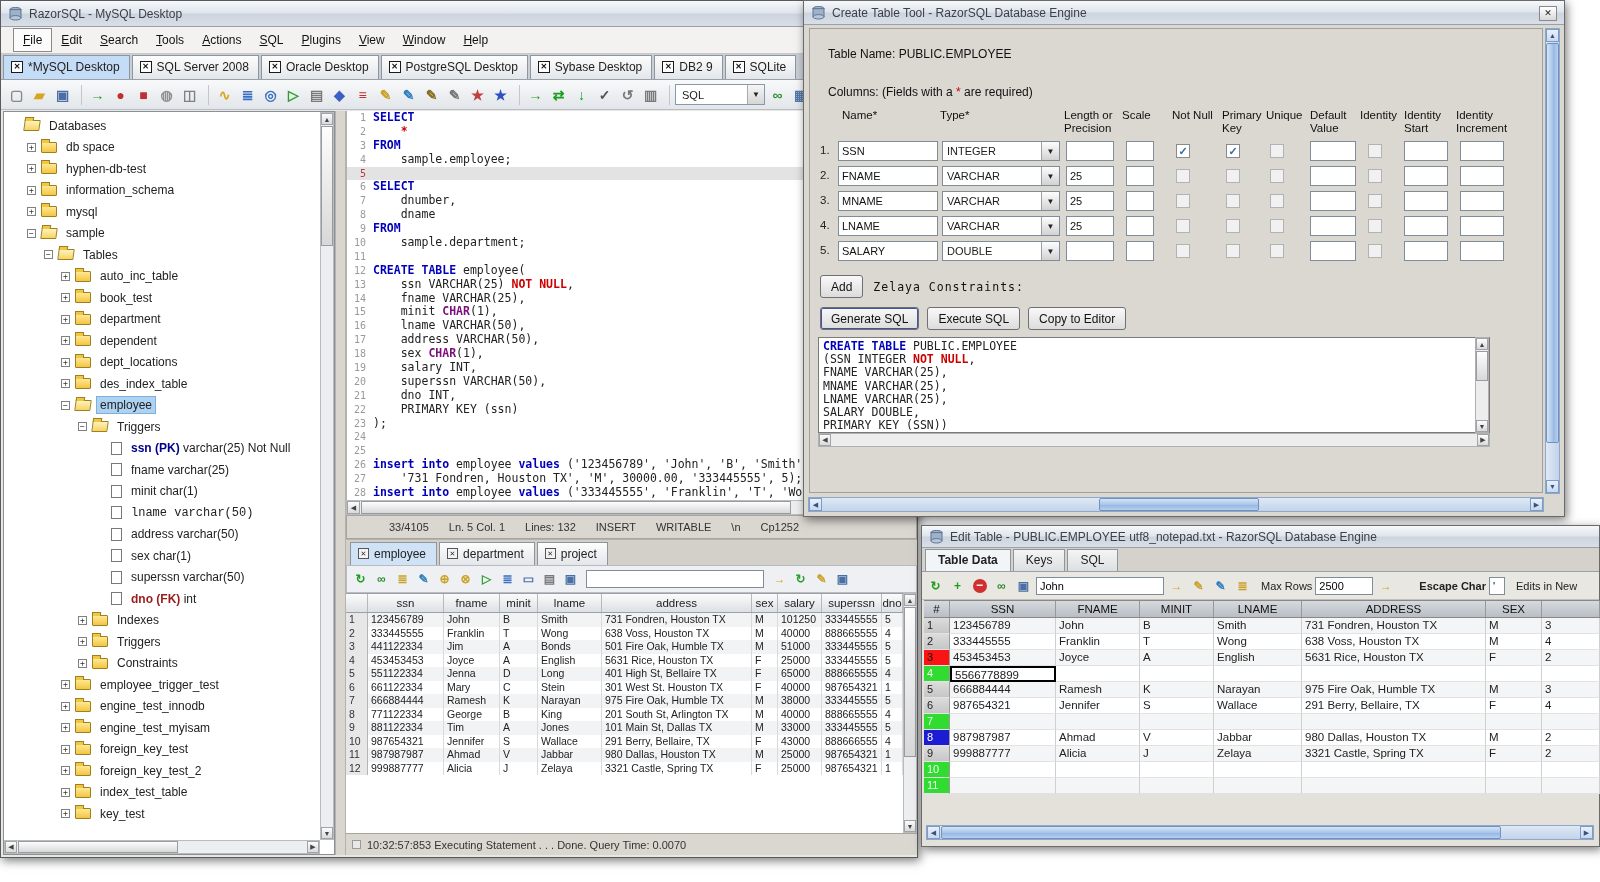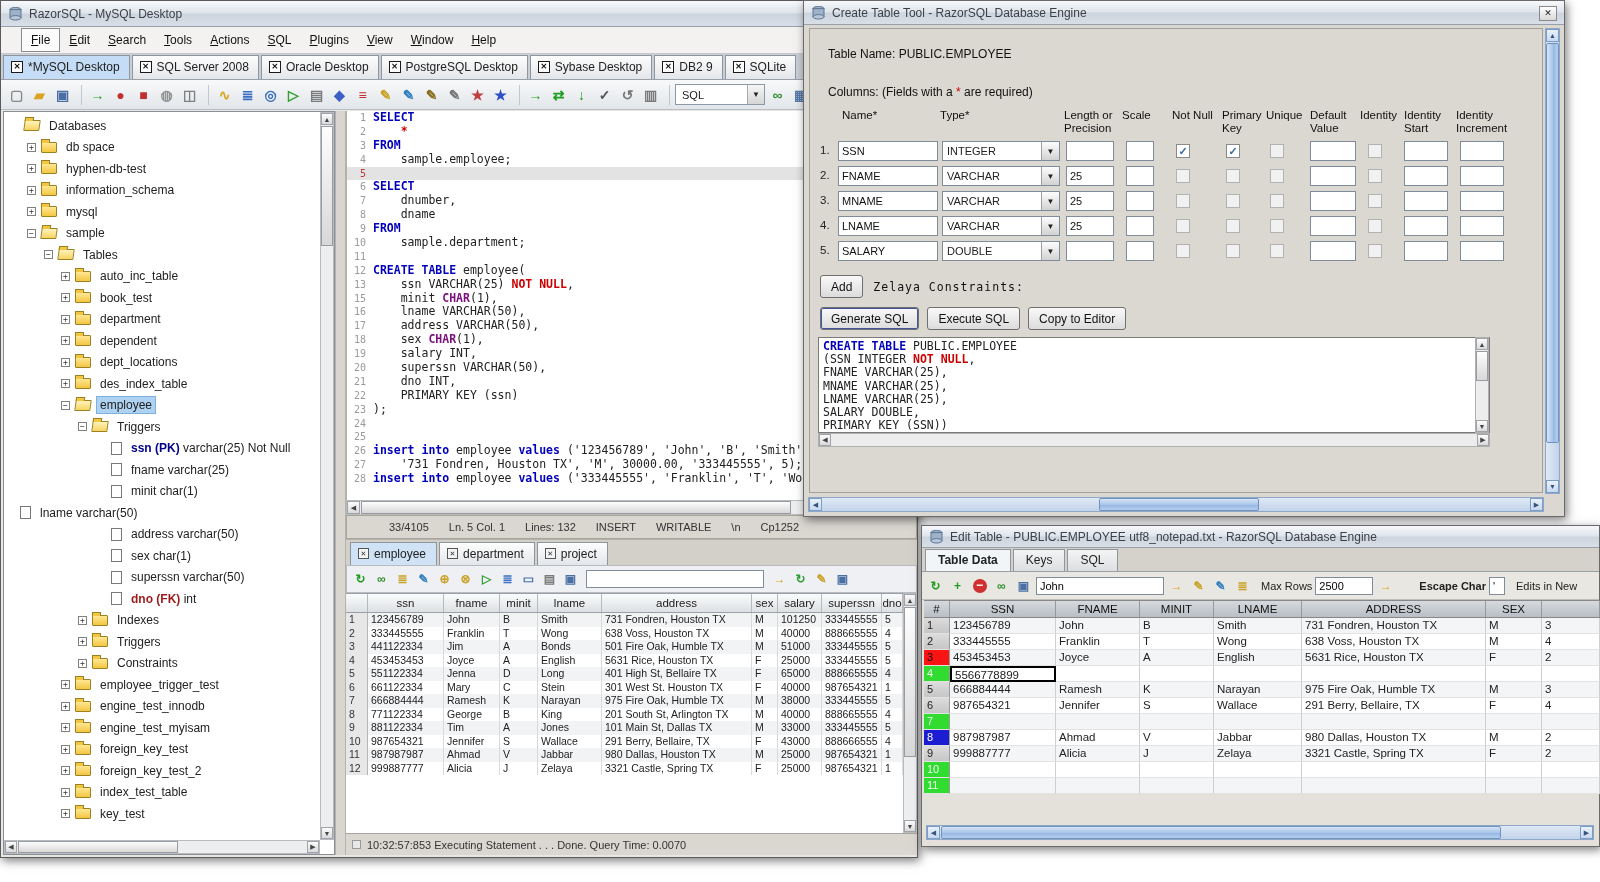--- a/index.html
+++ b/index.html
@@ -7,21 +7,21 @@
   body { position:relative; background:#ffffff; font-family:"Liberation Sans",sans-serif; overflow:hidden; color:#222; }
 
   .window { position:absolute; border:1px solid #5a5a5a; box-shadow:2px 3px 9px rgba(0,0,0,.5); background:#e6e4de; }
   .titlebar { display:flex; align-items:center; gap:7px; padding:0 8px; height:26px;
     background:linear-gradient(180deg,#f6f8fb 0%,#dfe5ec 48%,#ccd4de 52%,#d9dfe7 100%);
     border-bottom:1px solid #98a0aa; font-size:12px; color:#3c4148; white-space:nowrap; overflow:hidden; }
   .db-glyph { width:13px; height:14px; flex:0 0 auto; }
 
   
   #main-window { left:0; top:0; width:918px; height:858px; z-index:10; background:#e9e7e1; }
-  .menubar { display:flex; align-items:center; height:27px; background:#f3f2f0; border-bottom:1px solid #c9c9c9; padding-left:20px; }
+  .menubar { display:flex; align-items:center; height:27px; background:#f3f2f0; border-bottom:1px solid #c9c9c9; padding-left:12px; }
   .menu-item { font-size:12px; padding:4px 9px; color:#111; }
   .menu-item.boxed { border:1px solid #8a8a8a; background:#fbfbfb; }
   .ctabbar { display:flex; align-items:flex-end; height:26px; background:#c9cfd6; padding:1px 0 0 2px; gap:2px; border-bottom:1px solid #9aa1a9; }
   .ctab { display:flex; align-items:center; gap:5px; font-size:12px; padding:3px 9px 4px 7px;
     border:1px solid #8f959c; border-bottom:none; background:linear-gradient(#fdfdfd,#e3e6ea); height:24px; white-space:nowrap; }
   .ctab.active { background:#c4dcf5; }
   .xbox { width:12px; height:12px; border:1px solid #1a1a1a; background:#fff; font-size:8px; line-height:10px; text-align:center; font-weight:bold; color:#111; flex:0 0 auto; }
   .toolbar { display:flex; align-items:center; height:30px; background:linear-gradient(#f8f9fa,#e2e6ea); border-bottom:1px solid #b9bec4; padding:0 5px; gap:2px; }
   .ticn { width:21px; height:21px; display:flex; align-items:center; justify-content:center; font-size:14px; font-weight:bold; }
   .ticn.small { width:19px; height:19px; font-size:12px; }
@@ -315,21 +315,21 @@
         <div class="trow" style="padding-left: 91px;">
           <span class="exp none"></span>
           <span class="file-ic"></span>
           <span class="tlabel"><span>fname varchar(25)</span></span>
         </div>
         <div class="trow" style="padding-left: 91px;">
           <span class="exp none"></span>
           <span class="file-ic"></span>
           <span class="tlabel"><span>minit char(1)</span></span>
         </div>
-        <div class="trow" style="">
+        <div class="trow" style="padding-left: 91px; font-family: Liberation Mono, monospace;">
           <span class="exp none"></span>
           <span class="file-ic"></span>
           <span class="tlabel"><span>lname varchar(50)</span></span>
         </div>
         <div class="trow" style="padding-left: 91px;">
           <span class="exp none"></span>
           <span class="file-ic"></span>
           <span class="tlabel"><span>address varchar(50)</span></span>
         </div>
         <div class="trow" style="padding-left: 91px;">
@@ -418,20 +418,21 @@
       <div class="ed-line"><span class="ed-ln">4</span><span>    sample.employee;</span></div>
       <div class="ed-line cur"><span class="ed-ln">5</span></div>
       <div class="ed-line"><span class="ed-ln">6</span><span class="kw">SELECT</span></div>
       <div class="ed-line"><span class="ed-ln">7</span><span>    dnumber,</span></div>
       <div class="ed-line"><span class="ed-ln">8</span><span>    dname</span></div>
       <div class="ed-line"><span class="ed-ln">9</span><span class="kw">FROM</span></div>
       <div class="ed-line"><span class="ed-ln">10</span><span>    sample.department;</span></div>
       <div class="ed-line"><span class="ed-ln">11</span></div>
       <div class="ed-line"><span class="ed-ln">12</span><span class="kw">CREATE TABLE</span><span> employee(</span></div>
       <div class="ed-line"><span class="ed-ln">13</span><span>    ssn VARCHAR(25) </span><span class="red">NOT NULL</span><span>,</span></div>
+      <div class="ed-line"><span class="ed-ln">14</span><span>    fname VARCHAR(25),</span></div>
       <div class="ed-line"><span class="ed-ln">15</span><span>    minit </span><span class="typ">CHAR</span><span>(1),</span></div>
       <div class="ed-line"><span class="ed-ln">16</span><span>    lname VARCHAR(50),</span></div>
       <div class="ed-line"><span class="ed-ln">17</span><span>    address VARCHAR(50),</span></div>
       <div class="ed-line"><span class="ed-ln">18</span><span>    sex </span><span class="typ">CHAR</span><span>(1),</span></div>
       <div class="ed-line"><span class="ed-ln">19</span><span>    salary INT,</span></div>
       <div class="ed-line"><span class="ed-ln">20</span><span>    superssn VARCHAR(50),</span></div>
       <div class="ed-line"><span class="ed-ln">21</span><span>    dno INT,</span></div>
       <div class="ed-line"><span class="ed-ln">22</span><span>    PRIMARY KEY (ssn)</span></div>
       <div class="ed-line"><span class="ed-ln">23</span><span>);</span></div>
       <div class="ed-line"><span class="ed-ln">24</span></div>

